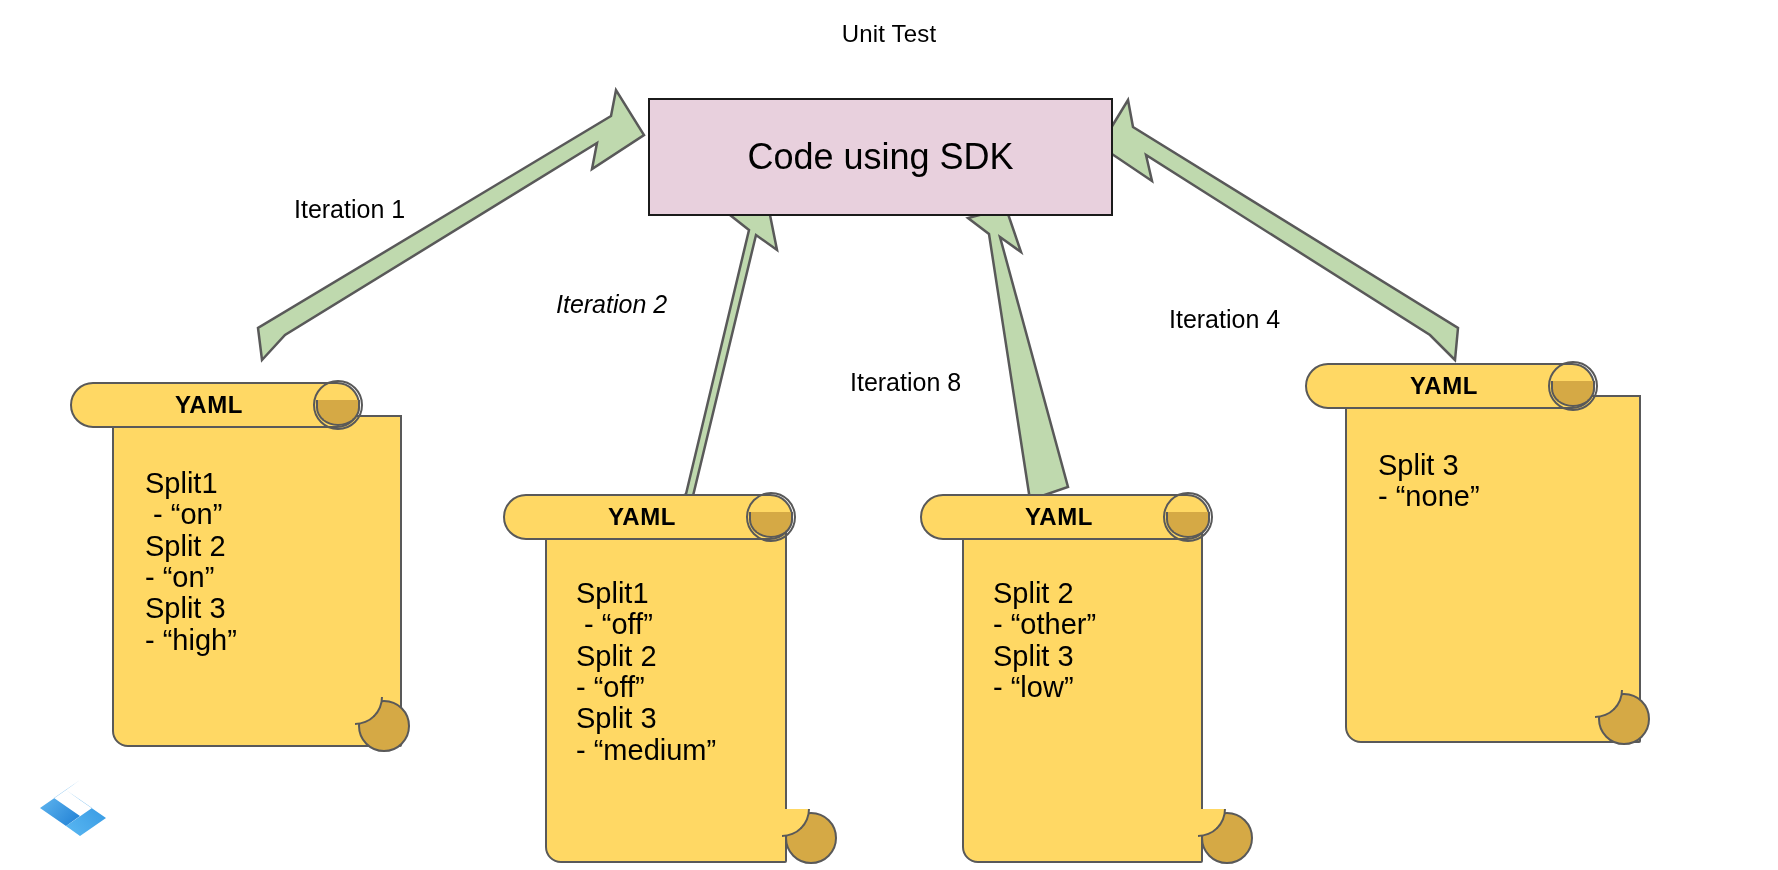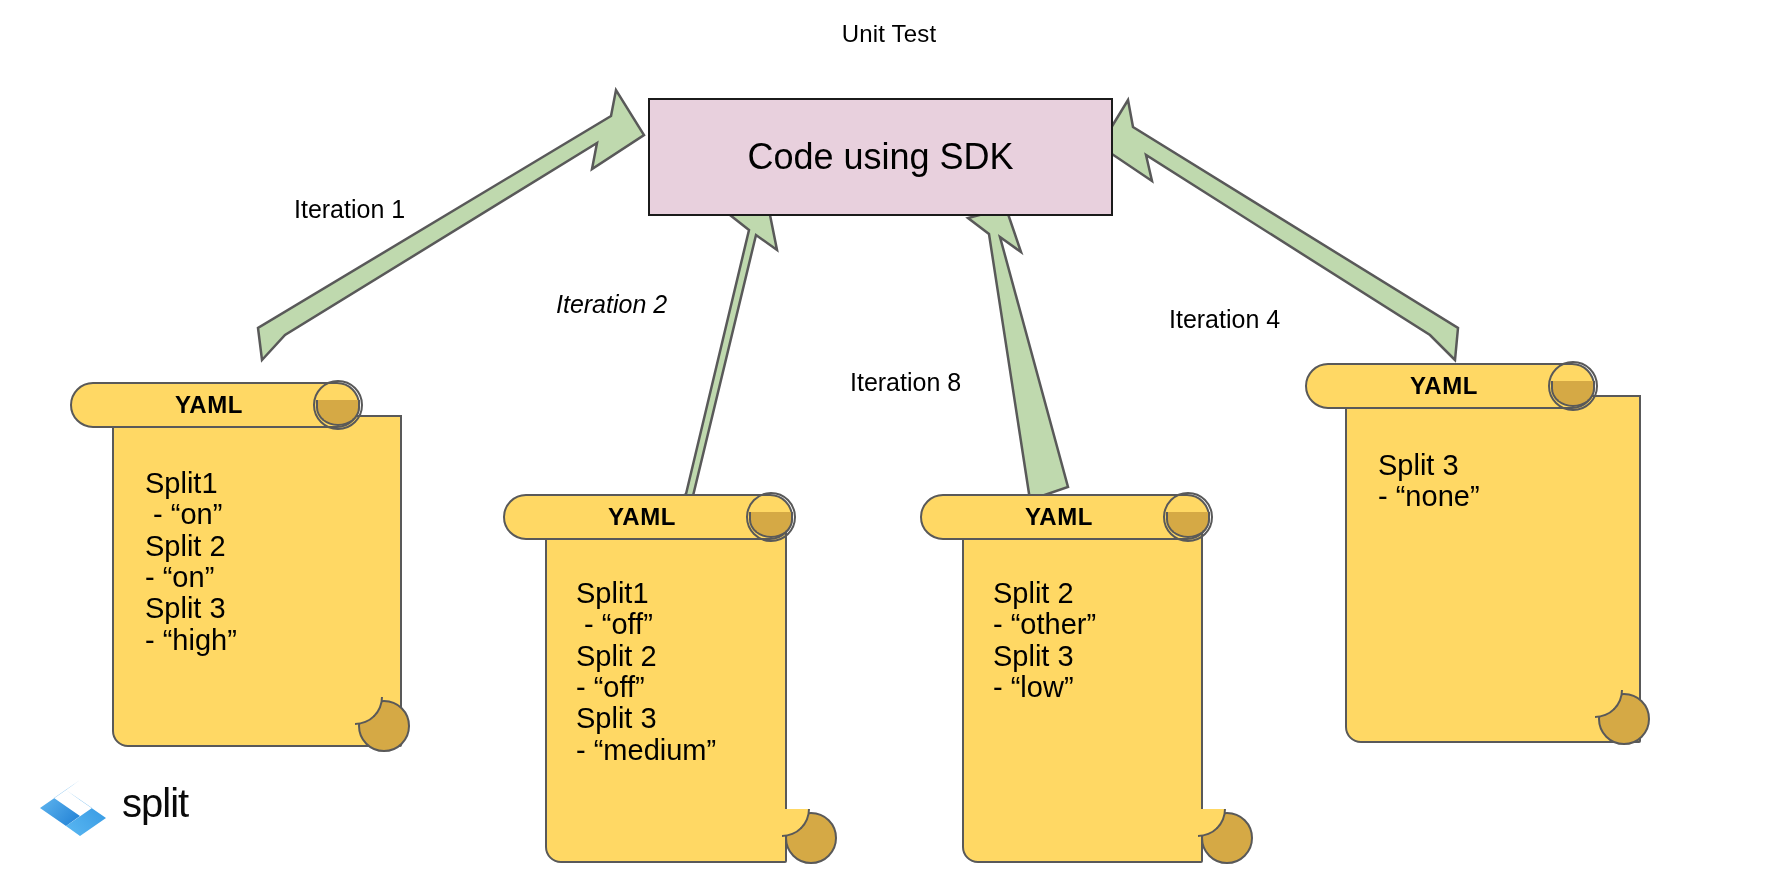--- a/index.html
+++ b/index.html
@@ -273,18 +273,14 @@
     <div class="curl-bot-notch" style="left:1595px; top:690px;"></div>
     <div class="scroll-header" style="left:1305px; top:363px; width:290px; height:46px;">
       <span class="scroll-header-label">YAML</span>
     </div>
     <div class="curl-top" style="left:1548px; top:361px;"></div>
     <div class="curl-top-fill" style="left:1551px; top:381px;"></div>
     <div class="scroll-text" style="left:1378px; top:450px;">Split 3
 - “none”</div>
   </div>
 
-  <div class="split-logo">
-    <span style="display:inline-block;width:72px;height:56px;"></span>
-    <span class="split-wordmark">split</span>
-  </div>
 
 </div>
 
 </body></html>

